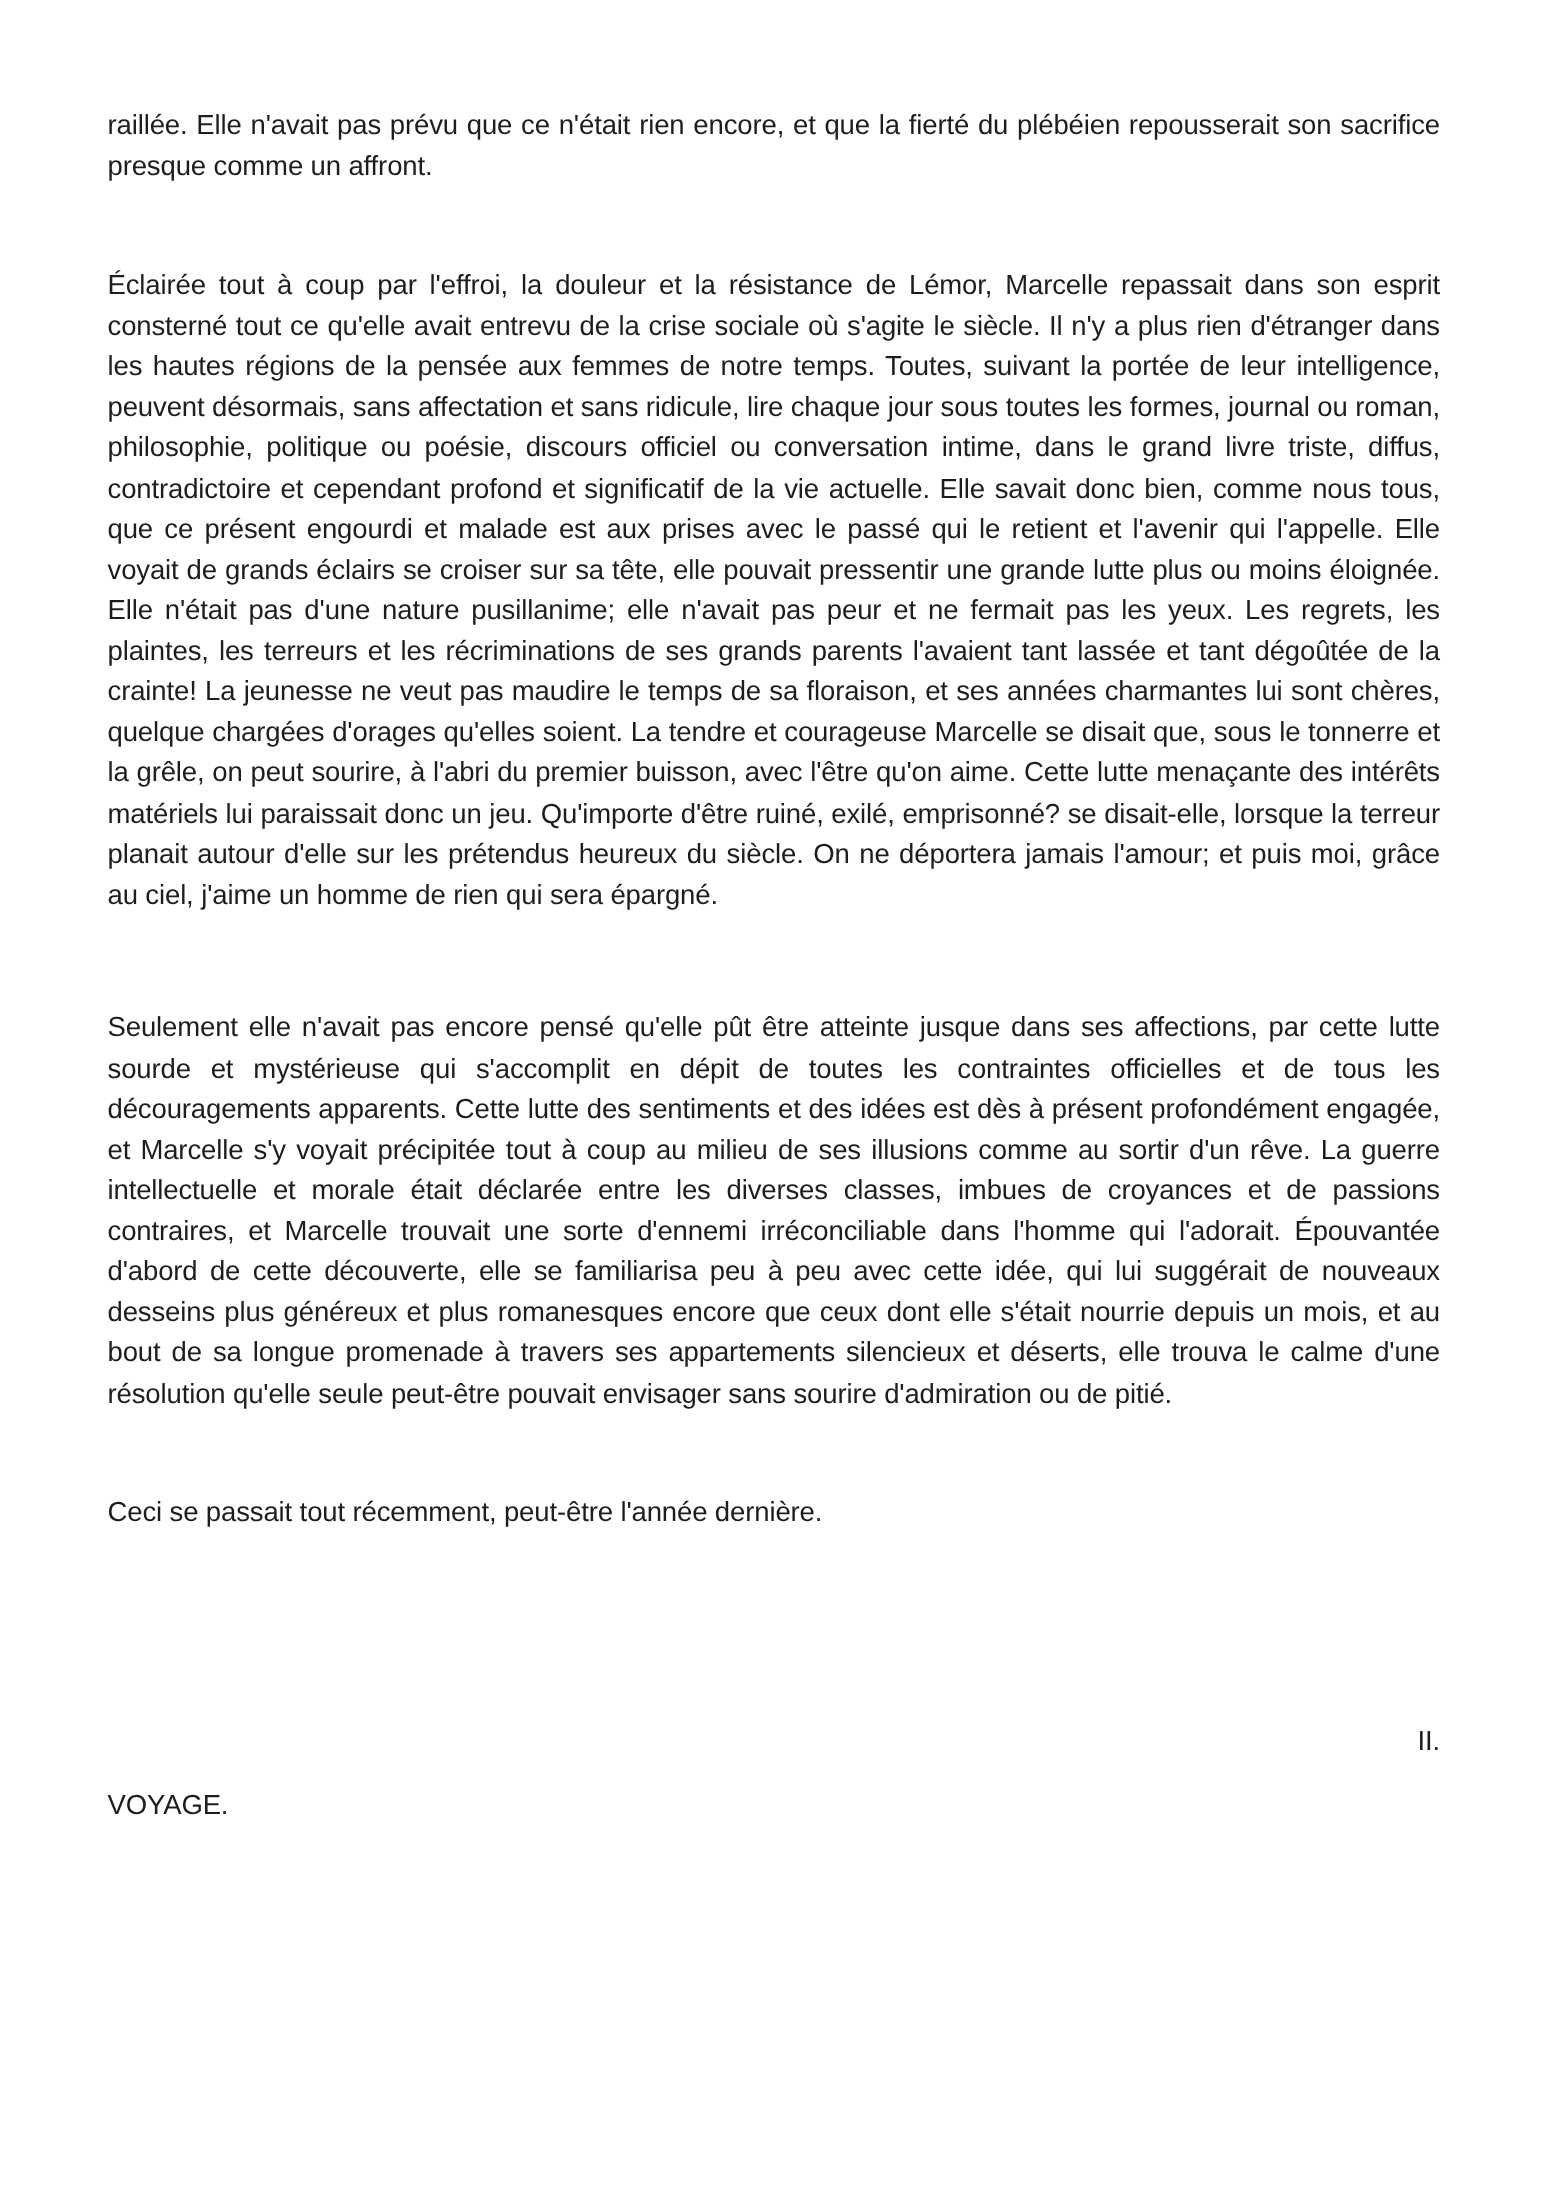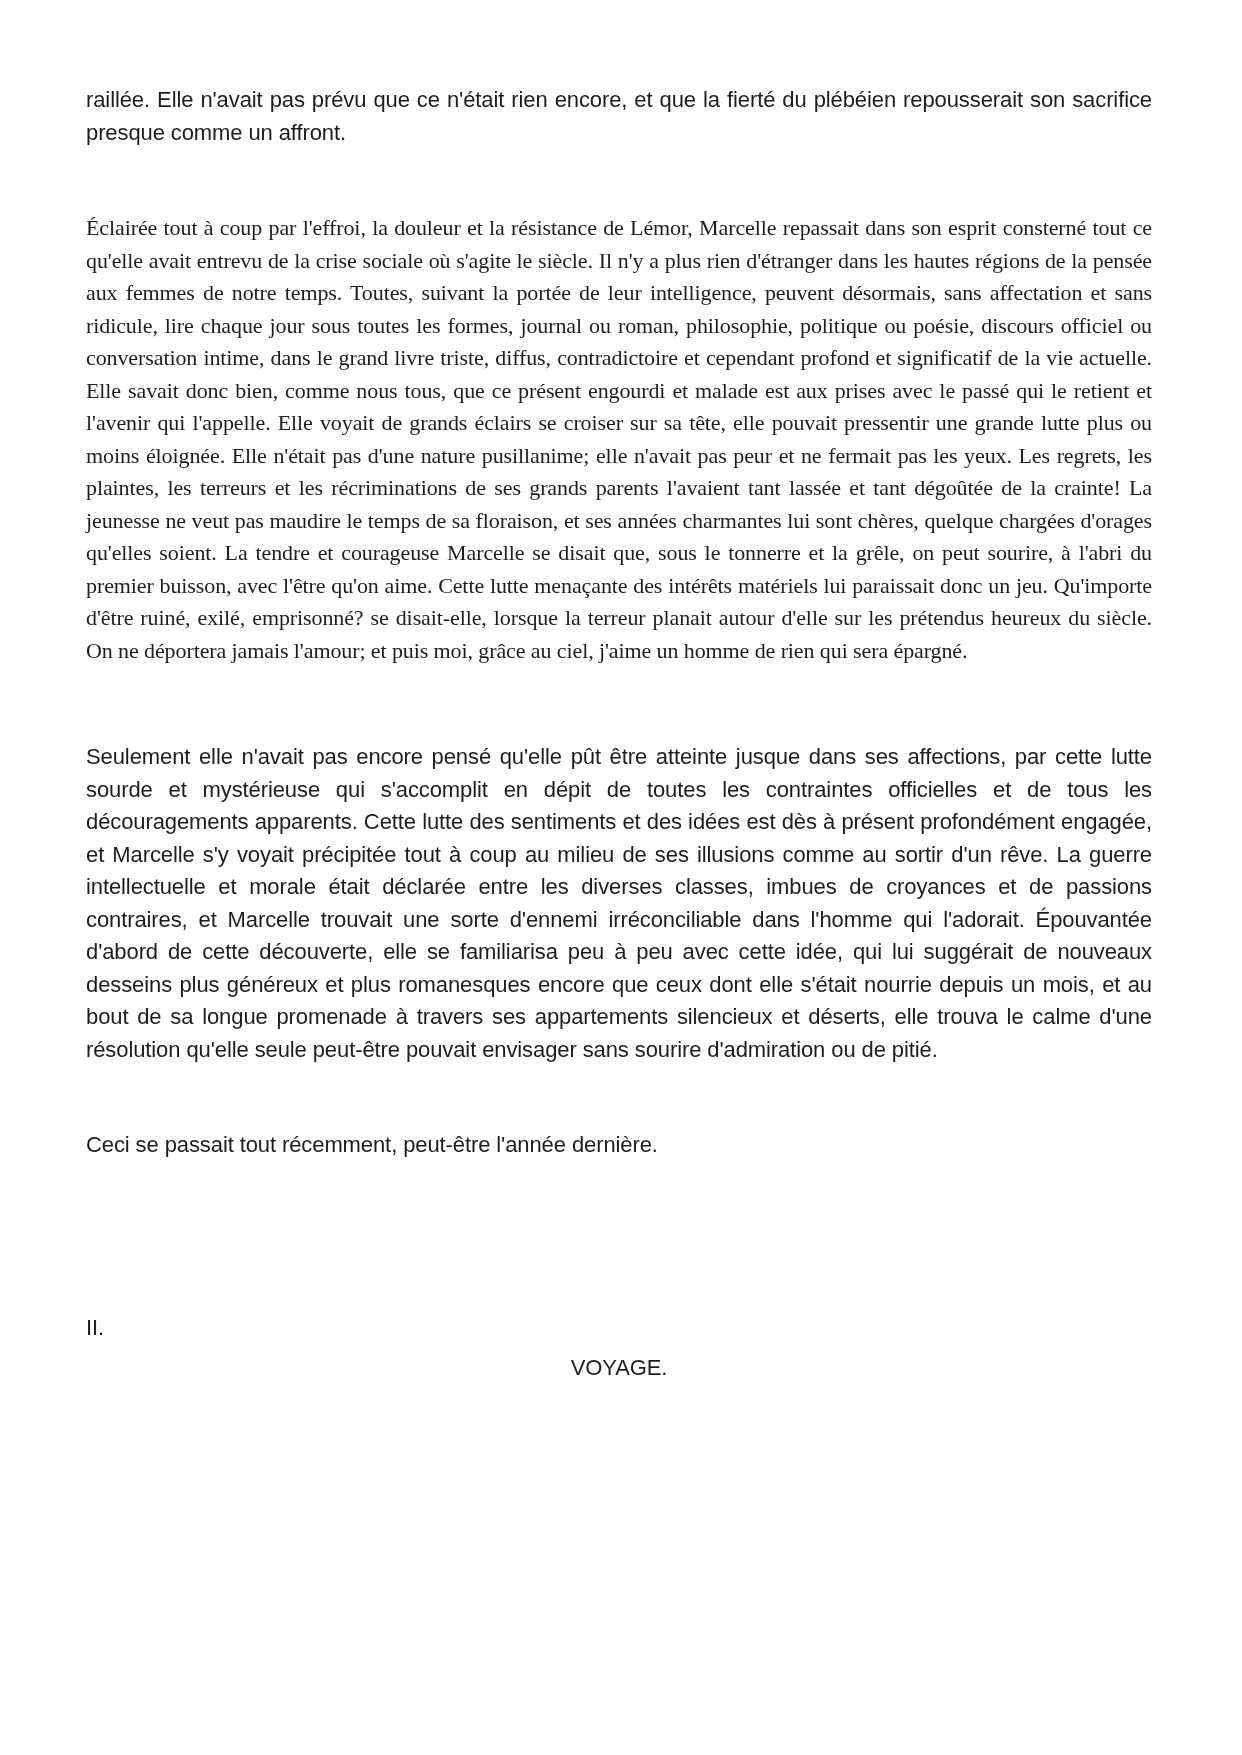--- a/index.html
+++ b/index.html
@@ -19,25 +19,25 @@
     font-size: 22px;
     line-height: 32.5px;
     color: #1d1d1d;
     letter-spacing: -0.1px;
   }
   .page p {
     margin: 0 0 63px 0;
     text-align: justify;
     text-justify: inter-word;
   }
-  p.para-eclairee  { margin-bottom: 74px; font-family: Liberation Serif, serif; }
+  p.para-eclairee  { margin-bottom: 74px; }
   p.para-seulement { }
   p.para-ceci      { margin-bottom: 150px; text-align: left; }
-  p.section-number { margin-bottom: 8px;  text-align: left; }
-  p.section-title  { margin-bottom: 70px;  text-align: center; }
+  p.section-number { margin-bottom: 19px;  text-align: right; }
+  p.section-title  { margin-bottom: 70px;  text-align: left; }
   p.para-marcelle  { margin-bottom: 0; }
 </style>
 </head>
 <body>
 
 <div class="page">
   <p class="para-raillee">raillée. Elle n'avait pas prévu que ce n'était rien encore, et que la fierté du plébéien repousserait son sacrifice presque comme un affront.</p>
 
   <p class="para-eclairee">Éclairée tout à coup par l'effroi, la douleur et la résistance de Lémor, Marcelle repassait dans son esprit consterné tout ce qu'elle avait entrevu de la crise sociale où s'agite le siècle. Il n'y a plus rien d'étranger dans les hautes régions de la pensée aux femmes de notre temps. Toutes, suivant la portée de leur intelligence, peuvent désormais, sans affectation et sans ridicule, lire chaque jour sous toutes les formes, journal ou roman, philosophie, politique ou poésie, discours officiel ou conversation intime, dans le grand livre triste, diffus, contradictoire et cependant profond et significatif de la vie actuelle. Elle savait donc bien, comme nous tous, que ce présent engourdi et malade est aux prises avec le passé qui le retient et l'avenir qui l'appelle. Elle voyait de grands éclairs se croiser sur sa tête, elle pouvait pressentir une grande lutte plus ou moins éloignée. Elle n'était pas d'une nature pusillanime; elle n'avait pas peur et ne fermait pas les yeux. Les regrets, les plaintes, les terreurs et les récriminations de ses grands parents l'avaient tant lassée et tant dégoûtée de la crainte! La jeunesse ne veut pas maudire le temps de sa floraison, et ses années charmantes lui sont chères, quelque chargées d'orages qu'elles soient. La tendre et courageuse Marcelle se disait que, sous le tonnerre et la grêle, on peut sourire, à l'abri du premier buisson, avec l'être qu'on aime. Cette lutte menaçante des intérêts matériels lui paraissait donc un jeu. Qu'importe d'être ruiné, exilé, emprisonné? se disait-elle, lorsque la terreur planait autour d'elle sur les prétendus heureux du siècle. On ne déportera jamais l'amour; et puis moi, grâce au ciel, j'aime un homme de rien qui sera épargné.</p>
 

